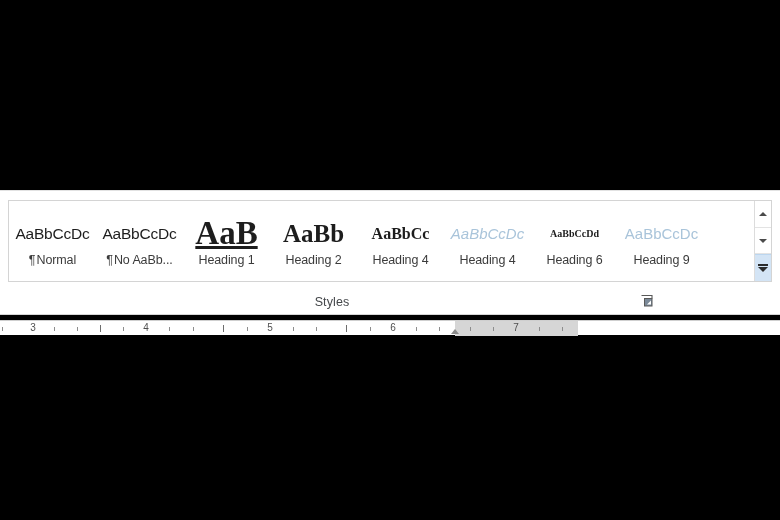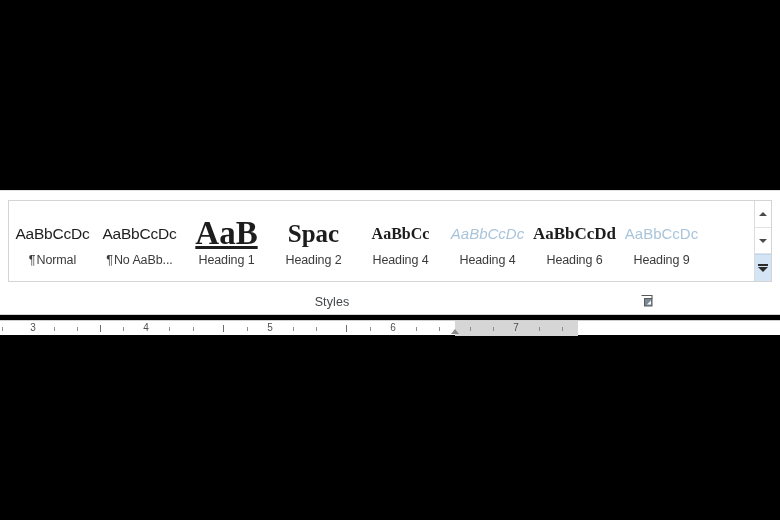--- a/index.html
+++ b/index.html
@@ -90,21 +90,21 @@
     padding-right: 1px;
   }
 
   
   .pv-normal  { font-family: "Liberation Sans", sans-serif; font-size: 15.5px; letter-spacing: -0.2px; }
   .pv-nospace { font-family: "Liberation Sans", sans-serif; font-size: 15.5px; letter-spacing: -0.2px; }
   .pv-h1      { font-family: "Liberation Serif", serif; font-size: 33px; font-weight: bold; letter-spacing: 0px; text-decoration: underline; }
   .pv-h2      { font-family: "Liberation Serif", serif; font-size: 25px; font-weight: bold; }
   .pv-h3      { font-family: "Liberation Serif", serif; font-size: 16px; font-weight: bold; }
   .pv-h4      { font-family: "Liberation Sans", sans-serif; font-size: 15px; font-style: italic; color: #a9c4da; }
-  .pv-h5      { font-family: "Liberation Serif", serif; font-size: 17px; font-weight: bold; }
+  .pv-h5      { font-family: "Liberation Serif", serif; font-size: 10px; font-weight: bold; }
   .pv-h6      { font-family: "Liberation Sans", sans-serif; font-size: 15px; color: #a9c4da; }
 
   
   #gallery-scrollers {
     flex: 0 0 17px;
     width: 17px;
     display: flex;
     flex-direction: column;
     border-left: 1px solid #dcdcdc;
     background: #ffffff;
@@ -242,21 +242,21 @@
           <div class="style-preview pv-nospace">AaBbCcDc</div>
           <div class="style-name"><span class="pilcrow">¶</span><span>No AaBb...</span></div>
         </div>
 
         <div class="style-tile">
           <div class="style-preview pv-h1">AaB</div>
           <div class="style-name">Heading 1</div>
         </div>
 
         <div class="style-tile">
-          <div class="style-preview pv-h2">Spac</div>
+          <div class="style-preview pv-h2">AaBb</div>
           <div class="style-name">Heading 2</div>
         </div>
 
         <div class="style-tile">
           <div class="style-preview pv-h3">AaBbCc</div>
           <div class="style-name">Heading 4</div>
         </div>
 
         <div class="style-tile">
           <div class="style-preview pv-h4">AaBbCcDc</div>

